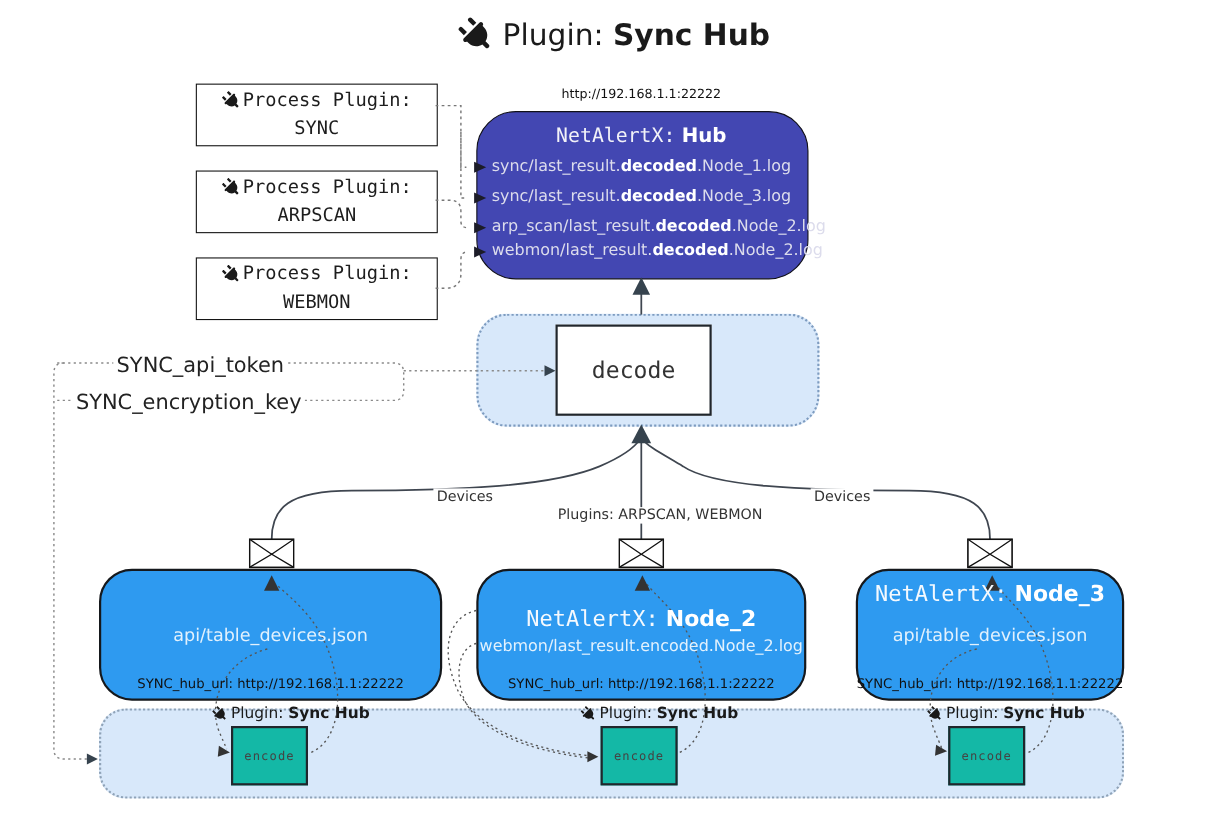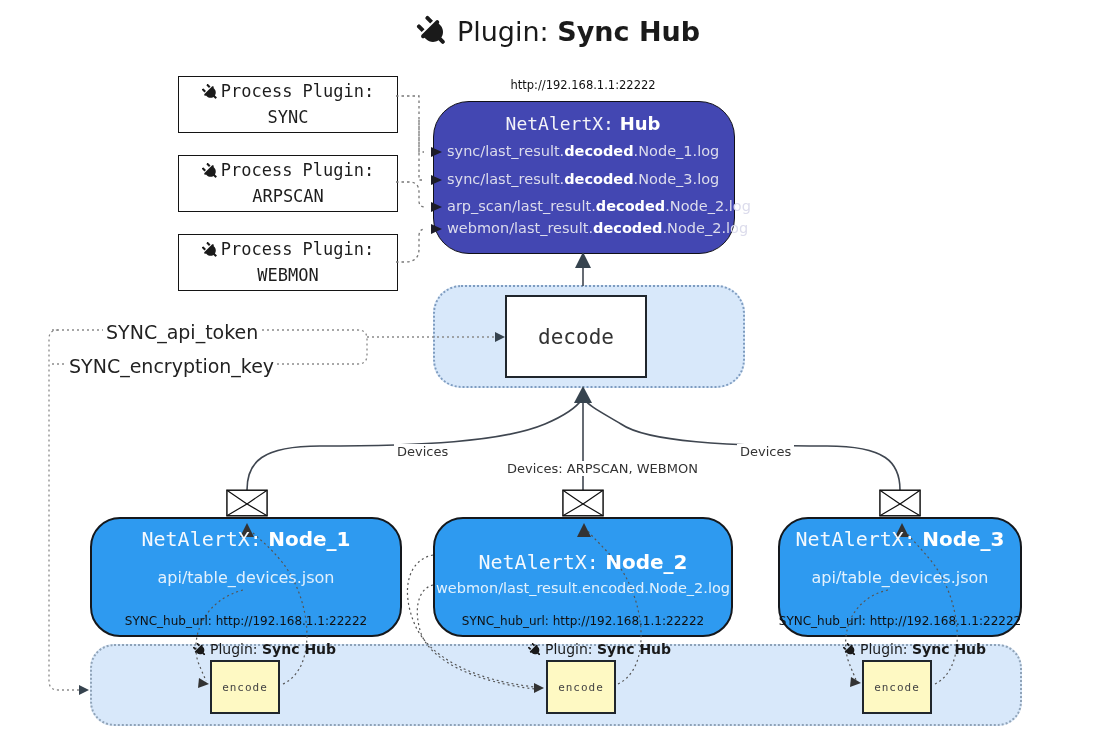--- a/index.html
+++ b/index.html
@@ -48,21 +48,21 @@
   .node-title .mono{font-family:"DejaVu Sans Mono", monospace;}
   .node-title .bold{color:#ffffff;}
   .node-file{text-align:center;color:#e2f1fd;white-space:nowrap;z-index:3;}
   .node-footer{text-align:center;font-size:12px;color:#101010;white-space:nowrap;z-index:3;}
 
   
   .strip{left:90px;top:644px;width:932px;height:82px;background:#d8e8fa;border:2px dotted #8fa3b8;
          border-radius:24px;box-sizing:border-box;z-index:2;}
   .enc-label{font-size:14px;color:#1a1a1a;z-index:3;white-space:nowrap;}
   .enc-label .plug{vertical-align:-3px;margin-right:3px;}
-  .enc-box{width:70px;height:54px;background:#fef9c3;border:2px solid #20262c;box-sizing:border-box;z-index:3;
+  .enc-box{width:70px;height:54px;background:#14b8a6;border:2px solid #20262c;box-sizing:border-box;z-index:3;
            display:flex;align-items:center;justify-content:center;
            font-family:"DejaVu Sans Mono", monospace;font-size:11px;letter-spacing:1px;color:#444;}
 
   .envelope{z-index:4;}
   svg.connectors{position:absolute;left:0;top:0;z-index:3;pointer-events:none;}
   .plug{display:inline-block;transform:rotate(-45deg);}
 </style>
 </head>
 <body>
 
@@ -174,38 +174,34 @@
 
   <div class="abs decode-wrap"></div>
   <div class="abs decode-box">
     <span>decode</span>
   </div>
 
   <div class="abs tok" style="left:103px;top:321px">SYNC_api_token</div>
   <div class="abs tok" style="left:66px;top:355px">SYNC_encryption_key</div>
 
   <div class="abs edge-label" style="left:394px;top:444px">Devices</div>
-  <div class="abs edge-label" style="left:504px;top:461px">Devices: ARPSCAN, WEBMON</div>
+  <div class="abs edge-label" style="left:504px;top:461px">Plugins: ARPSCAN, WEBMON</div>
   <div class="abs edge-label" style="left:737px;top:444px">Devices</div>
 
   <svg class="abs envelope" style="left:226px;top:488px" width="42" height="30">
       <use href="#env-sym"></use>
     </svg>
   <svg class="abs envelope" style="left:562px;top:488px" width="42" height="30">
       <use href="#env-sym"></use>
     </svg>
   <svg class="abs envelope" style="left:879px;top:488px" width="42" height="30">
       <use href="#env-sym"></use>
     </svg>
 
   <div class="abs node" style="left:90px;top:517px;width:312px;height:120px"></div>
-  <div class="abs node-title" style="left:90px;top:527px;width:312px">
-    <span class="mono">NetAlertX:</span>
-    <span class="bold">Node_1</span>
-  </div>
   <div class="abs node-file" style="left:90px;top:568px;width:312px;font-size:16px">api/table_devices.json</div>
   <div class="abs node-footer" style="left:90px;top:614px;width:312px">SYNC_hub_url: http://192.168.1.1:22222</div>
 
   <div class="abs node" style="left:433px;top:517px;width:300px;height:120px"></div>
   <div class="abs node-title" style="left:433px;top:550px;width:300px">
     <span class="mono">NetAlertX:</span>
     <span class="bold">Node_2</span>
   </div>
   <div class="abs node-file" style="left:433px;top:580px;width:300px;font-size:14.5px">webmon/last_result.encoded.Node_2.log</div>
   <div class="abs node-footer" style="left:433px;top:614px;width:300px">SYNC_hub_url: http://192.168.1.1:22222</div>

